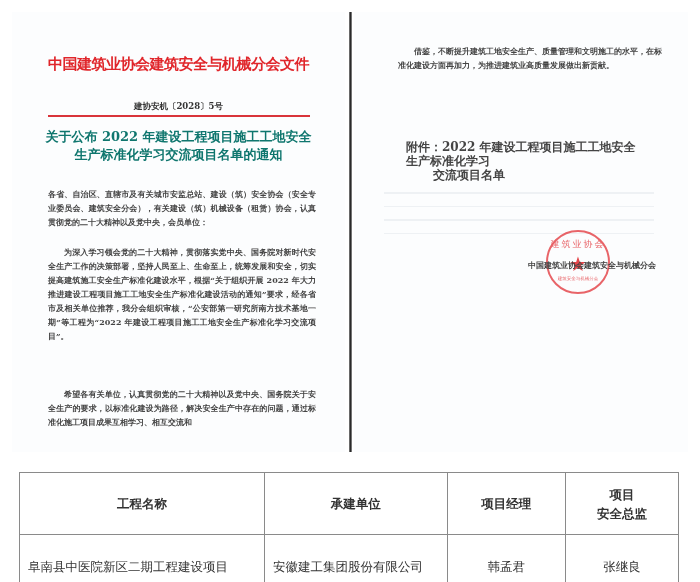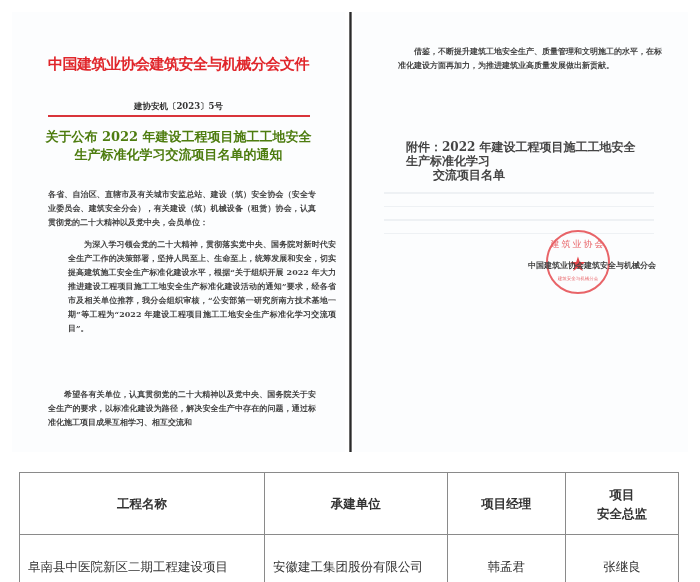--- a/index.html
+++ b/index.html
@@ -21,21 +21,21 @@
     }
     .doc-number {
       position: absolute; left: 0; width: 100%; top: 89px; text-align: center;
       font-size: 8.5px; font-weight: bold; color: #333;
     }
     .red-rule {
       position: absolute; left: 36px; width: 262px; top: 103px; height: 1.5px; background: #d9343a;
     }
     .notice-title {
       position: absolute; left: 0; width: 100%; top: 116px; text-align: center;
-      font-size: 13px; font-weight: bold; line-height: 18px; color: #4d7c0f;
+      font-size: 13px; font-weight: bold; line-height: 18px; color: #0f766e;
     }
     .body-text {
       position: absolute; left: 36px; width: 268px; font-size: 8px; font-weight: bold;
       line-height: 14px; color: #444; text-align: justify;
     }
     .indent { text-indent: 2em; }
     .right-text {
       position: absolute; left: 30px; width: 268px; top: 32px; font-size: 8px; font-weight: bold;
       line-height: 14px; color: #444; text-indent: 2em; margin-left: 14px;
     }
@@ -74,28 +74,28 @@
     table.project-table td { height: 60px; line-height: 19px; }
     .col1 { width: 247px; } .col2 { width: 183px; } .col3 { width: 118px; } .col4 { width: 112px; }
     td.left { text-align: left; padding-left: 8px; padding-right: 6px; }
     td.center { text-align: center; }
   </style>
 </head>
 <body>
 
 <div class="page page-left">
   <div class="red-header">中国建筑业协会建筑安全与机械分会文件</div>
-  <div class="doc-number">建协安机〔2023〕5号</div>
+  <div class="doc-number">建协安机〔2028〕5号</div>
   <div class="red-rule"></div>
   <div class="notice-title">
     <div>关于公布 2022 年建设工程项目施工工地安全</div>
     <div>生产标准化学习交流项目名单的通知</div>
   </div>
   <div class="body-text" style="top:175px;">各省、自治区、直辖市及有关城市安监总站、建设（筑）安全协会（安全专业委员会、建筑安全分会），有关建设（筑）机械设备（租赁）协会，认真贯彻党的二十大精神以及党中央，会员单位：</div>
-  <div class="body-text indent" style="top:225px;margin-left:20px;">为深入学习领会党的二十大精神，贯彻落实党中央、国务院对新时代安全生产工作的决策部署，坚持人民至上、生命至上，统筹发展和安全，切实提高建筑施工安全生产标准化建设水平，根据“关于组织开展 2022 年大力推进建设工程项目施工工地安全生产标准化建设活动的通知”要求，经各省市及相关单位推荐，我分会组织审核，“公安部第一研究所南方技术基地一期”等工程为“2022 年建设工程项目施工工地安全生产标准化学习交流项目”。</div>
+  <div class="body-text indent" style="top:233px;">为深入学习领会党的二十大精神，贯彻落实党中央、国务院对新时代安全生产工作的决策部署，坚持人民至上、生命至上，统筹发展和安全，切实提高建筑施工安全生产标准化建设水平，根据“关于组织开展 2022 年大力推进建设工程项目施工工地安全生产标准化建设活动的通知”要求，经各省市及相关单位推荐，我分会组织审核，“公安部第一研究所南方技术基地一期”等工程为“2022 年建设工程项目施工工地安全生产标准化学习交流项目”。</div>
   <div class="body-text indent" style="top:375px;">希望各有关单位，认真贯彻党的二十大精神以及党中央、国务院关于安全生产的要求，以标准化建设为路径，解决安全生产中存在的问题，通过标准化施工项目成果互相学习、相互交流和</div>
 </div>
 
 <div class="spine"></div>
 
 <div class="page page-right">
   <div class="right-text">借鉴，不断提升建筑工地安全生产、质量管理和文明施工的水平，在标准化建设方面再加力，为推进建筑业高质量发展做出新贡献。</div>
   <div class="attachment">
     <div>附件：2022 年建设工程项目施工工地安全生产标准化学习</div>
     <div class="cont">交流项目名单</div>

